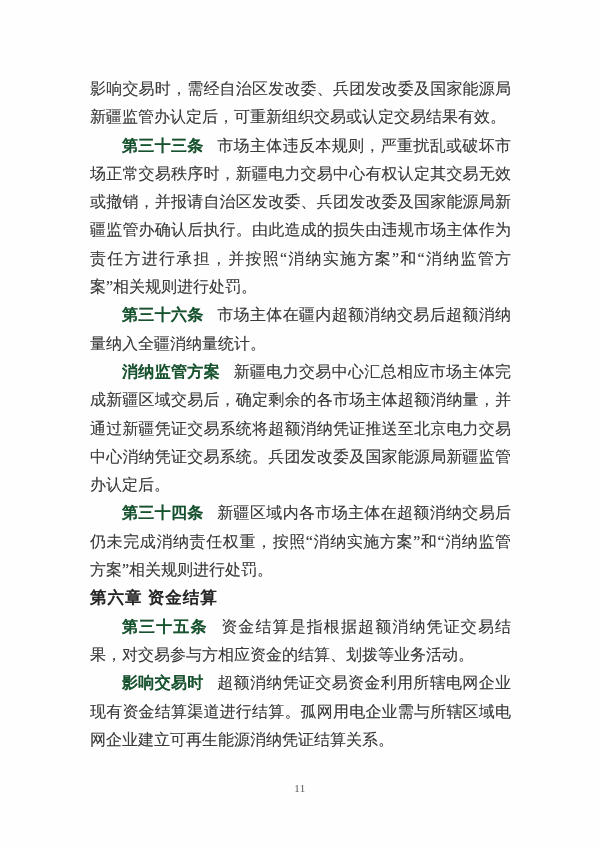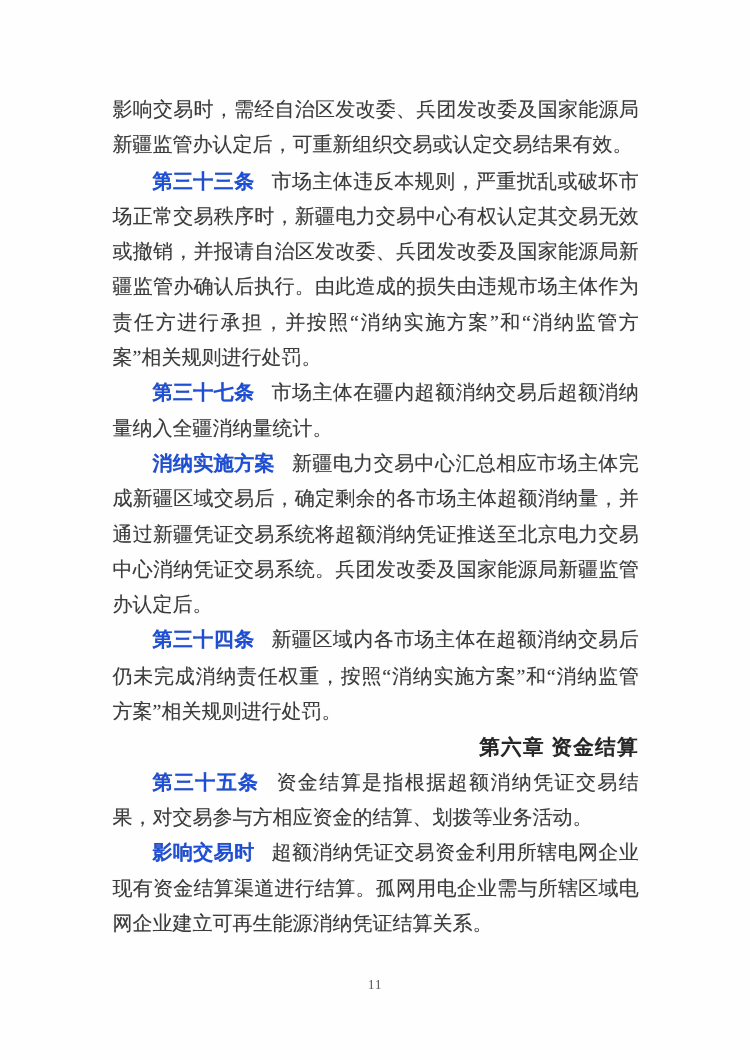--- a/index.html
+++ b/index.html
@@ -29,25 +29,25 @@
   .content p {
     margin: 0;
     padding: 0;
     font-family: Liberation Serif, serif;
   }
   p.article {
     text-indent: 2em;
   }
   .article-label {
     font-weight: 700;
-    color: #1d4ed8;
+    color: #14532d;
     margin-right: 0.85em;
   }
   p.chapter {
-    text-align: right;
+    text-align: left;
     text-indent: 0;
     font-weight: 700;
     font-size: 16.5px;
     color: #262626;
     letter-spacing: 1px;
   }
   .pageno {
     position: absolute;
     left: 0;
     top: 782px;
@@ -61,23 +61,23 @@
 </head>
 <body>
 
 <div class="page">
   <div class="content">
 
     <p>影响交易时，需经自治区发改委、兵团发改委及国家能源局新疆监管办认定后，可重新组织交易或认定交易结果有效。</p>
 
     <p class="article"><span class="article-label">第三十三条</span><span>市场主体违反本规则，严重扰乱或破坏市场正常交易秩序时，新疆电力交易中心有权认定其交易无效或撤销，并报请自治区发改委、兵团发改委及国家能源局新疆监管办确认后执行。由此造成的损失由违规市场主体作为责任方进行承担，并按照“消纳实施方案”和“消纳监管方案”相关规则进行处罚。</span></p>
 
-    <p class="article"><span class="article-label">第三十七条</span><span>市场主体在疆内超额消纳交易后超额消纳量纳入全疆消纳量统计。</span></p>
+    <p class="article"><span class="article-label">第三十六条</span><span>市场主体在疆内超额消纳交易后超额消纳量纳入全疆消纳量统计。</span></p>
 
-    <p class="article"><span class="article-label">消纳实施方案</span><span>新疆电力交易中心汇总相应市场主体完成新疆区域交易后，确定剩余的各市场主体超额消纳量，并通过新疆凭证交易系统将超额消纳凭证推送至北京电力交易中心消纳凭证交易系统。兵团发改委及国家能源局新疆监管办认定后。</span></p>
+    <p class="article"><span class="article-label">消纳监管方案</span><span>新疆电力交易中心汇总相应市场主体完成新疆区域交易后，确定剩余的各市场主体超额消纳量，并通过新疆凭证交易系统将超额消纳凭证推送至北京电力交易中心消纳凭证交易系统。兵团发改委及国家能源局新疆监管办认定后。</span></p>
 
     <p class="article"><span class="article-label">第三十四条</span><span>新疆区域内各市场主体在超额消纳交易后仍未完成消纳责任权重，按照“消纳实施方案”和“消纳监管方案”相关规则进行处罚。</span></p>
 
     <p class="chapter">第六章 资金结算</p>
 
     <p class="article"><span class="article-label">第三十五条</span><span>资金结算是指根据超额消纳凭证交易结果，对交易参与方相应资金的结算、划拨等业务活动。</span></p>
 
     <p class="article"><span class="article-label">影响交易时</span><span>超额消纳凭证交易资金利用所辖电网企业现有资金结算渠道进行结算。孤网用电企业需与所辖区域电网企业建立可再生能源消纳凭证结算关系。</span></p>
 
   </div>

